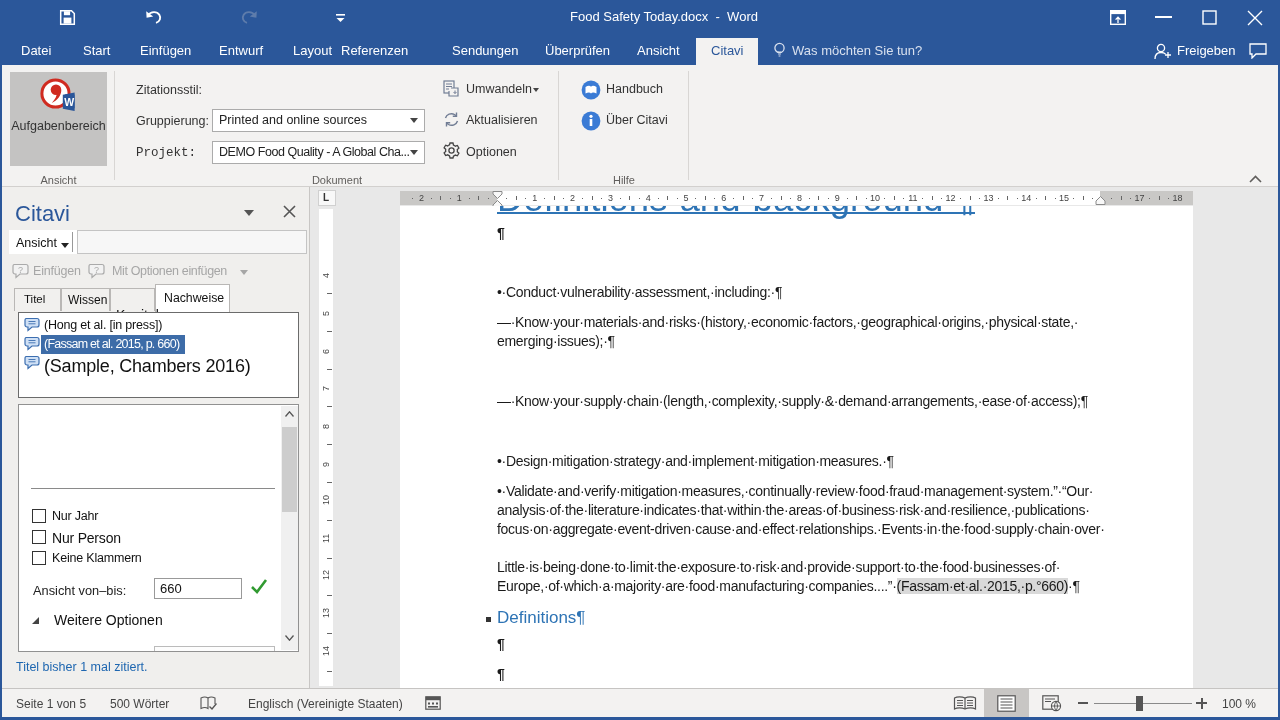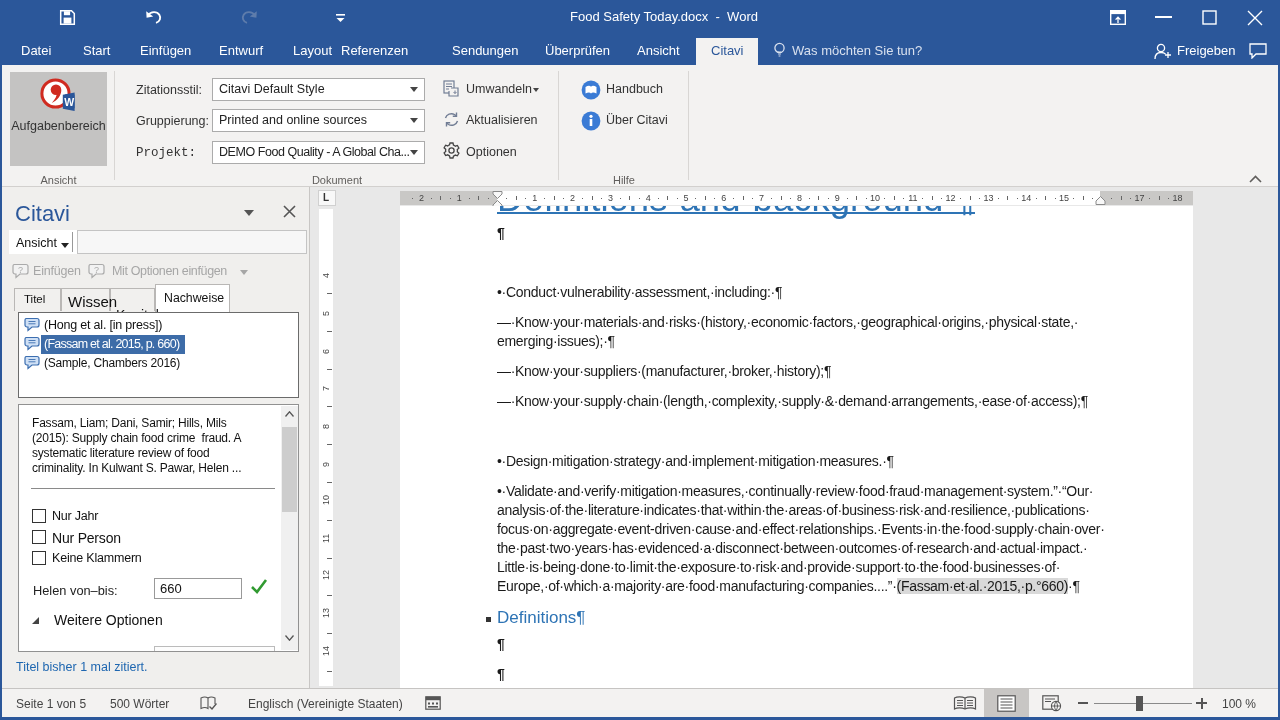--- a/index.html
+++ b/index.html
@@ -106,21 +106,20 @@
     <rect x="25" y="16.5" width="9.6" height="13.8" fill="#2a5699"></rect>
     <text x="29.3" y="27.5" font-size="10.5" font-weight="bold" fill="#fff" text-anchor="middle" font-family="Liberation Sans">W</text>
   </svg>
   <div class="btnlabel" style="left:10px; top:54px; width:97px; text-align:center;">Aufgabenbereich</div>
   <div class="glabel" style="left:10px; width:97px; text-align:center;">Ansicht</div>
   <div class="gsep" style="left:114px;"></div>
 
   <div class="rlabel" style="left:136px; top:18px;">Zitationsstil:</div>
   <div class="rlabel" style="left:136px; top:49px;">Gruppierung:</div>
   <div class="rlabel" style="left:136px; top:81px;font-family:Liberation Mono, monospace;">Projekt:</div>
-  <div class="combo" style="left:212px; top:13px; width:213px;">Citavi Default Style<span class="arr"></span></div>
   <div class="combo" style="left:212px; top:44px; width:213px;">Printed and online sources<span class="arr"></span></div>
   <div class="combo" style="left:212px; top:76px; width:213px;"><span style="letter-spacing:-0.45px;">DEMO Food Quality - A Global Cha...</span><span class="arr"></span></div>
   <div class="glabel" style="left:212px; width:250px; text-align:center;">Dokument</div>
 
   <svg class="abs" style="left:443px; top:15px;" width="17" height="17" viewBox="0 0 17 17">
     <rect x="1" y="1" width="10" height="12" fill="none" stroke="#717d94" stroke-width="1.2"></rect>
     <path d="M3 4 H9 M3 6.5 H9 M3 9 H6" stroke="#717d94" stroke-width="1"></path>
     <path d="M8 8 H15 V16 H6 V11" fill="#f3f2f1" stroke="#717d94" stroke-width="1.2"></path>
     <path d="M12 10.5 L12 13.5 M10.5 12 L12 13.5 L13.5 12" stroke="#717d94" stroke-width="1" fill="none"></path>
   </svg>
@@ -181,61 +180,60 @@
     <text x="8.5" y="9.5" font-size="9" fill="#aaa" text-anchor="middle" font-family="Liberation Sans">?</text>
   </svg>
   <div class="abs" style="left:110px; top:77px; font-size:12.5px; letter-spacing:-0.35px; color:#a6a6a6;">Mit Optionen einfügen</div>
   <div class="abs" style="left:238px; top:83px; width:0; height:0; border-left:4px solid transparent; border-right:4px solid transparent; border-top:5px solid #a6a6a6;"></div>
 
   <div class="abs" style="left:12px; top:101px; width:47px; height:23px; background:#f1f0ee; border:1px solid #b9b7b5; border-bottom:none;"></div>
   <div class="abs" style="left:59px; top:101px; width:49px; height:23px; background:#f1f0ee; border:1px solid #b9b7b5; border-bottom:none;"></div>
   <div class="abs" style="left:108px; top:101px; width:45px; height:23px; background:#f1f0ee; border:1px solid #b9b7b5; border-bottom:none;"></div>
   <div class="abs" style="left:153px; top:97px; width:75px; height:28px; background:#fff; border:1px solid #b9b7b5; border-bottom:none;"></div>
   <div class="abs" style="left:22px; top:106px; font-size:11.5px; color:#111;">Titel</div>
-  <div class="abs" style="left:66px; top:106px; font-size:15px; color:#111;">Wissen</div>
+  <div class="abs" style="left:66px; top:106px; font-size:12px; color:#111;">Wissen</div>
   <div class="abs" style="left:114px; top:120px; font-size:14px; color:#111;">Kapitel</div>
   <div class="abs" style="left:162px; top:104px; font-size:12.3px; color:#111;">Nachweise</div>
 
   <div class="abs" style="left:16px; top:125px; width:281px; height:86px; background:#fff; border:1px solid #6b6b6b;"></div>
   <svg class="abs" style="left:22px; top:130px;" width="17" height="15" viewBox="0 0 17 15">
     <path d="M2 1.5 H13 A2 2 0 0 1 15 3.5 V8 A2 2 0 0 1 13 10 H8 L4 13.5 V10 H3 A2 2 0 0 1 1 8 V3.5 A2 2 0 0 1 2 1.5 Z" fill="#cfe0f5" stroke="#3c6eb0" stroke-width="1.2"></path>
     <path d="M4.5 4.5 H11.5 M4.5 6.8 H11.5" stroke="#3c6eb0" stroke-width="0.9"></path>
   </svg>
   <div class="abs" style="left:42px; top:131px; font-size:12.5px; letter-spacing:-0.2px; color:#111;">(Hong et al. [in press])</div>
   <div class="abs" style="left:39px; top:148px; width:144px; height:19px; background:#3d6ca8;"></div>
   <svg class="abs" style="left:22px; top:149px;" width="17" height="15" viewBox="0 0 17 15">
     <path d="M2 1.5 H13 A2 2 0 0 1 15 3.5 V8 A2 2 0 0 1 13 10 H8 L4 13.5 V10 H3 A2 2 0 0 1 1 8 V3.5 A2 2 0 0 1 2 1.5 Z" fill="#cfe0f5" stroke="#3c6eb0" stroke-width="1.2"></path>
     <path d="M4.5 4.5 H11.5 M4.5 6.8 H11.5" stroke="#3c6eb0" stroke-width="0.9"></path>
   </svg>
   <div class="abs" style="left:42px; top:150px; font-size:12.5px; letter-spacing:-0.75px; color:#fff; white-space:nowrap;">(Fassam et al. 2015, p. 660)</div>
   <svg class="abs" style="left:22px; top:168px;" width="17" height="15" viewBox="0 0 17 15">
     <path d="M2 1.5 H13 A2 2 0 0 1 15 3.5 V8 A2 2 0 0 1 13 10 H8 L4 13.5 V10 H3 A2 2 0 0 1 1 8 V3.5 A2 2 0 0 1 2 1.5 Z" fill="#cfe0f5" stroke="#3c6eb0" stroke-width="1.2"></path>
     <path d="M4.5 4.5 H11.5 M4.5 6.8 H11.5" stroke="#3c6eb0" stroke-width="0.9"></path>
   </svg>
-  <div class="abs" style="left:42px; top:169px; font-size:12px; letter-spacing:-0.2px; color:#111;">(Sample, Chambers 2016)</div>
+  <div class="abs" style="left:42px; top:169px; font-size:18px; letter-spacing:-0.2px; color:#111;">(Sample, Chambers 2016)</div>
 
   <div class="abs" style="left:16px; top:217px; width:281px; height:248px; background:#fff; border:1px solid #919191;"></div>
 
   <div class="abs" style="left:279px; top:219px; width:17px; height:244px; background:#f0f0f0;"></div>
   <svg class="abs" style="left:283px; top:224px;" width="9" height="6" viewBox="0 0 9 6">
       <path d="M0.5 5.5 L4.5 0.8 L8.5 5.5" fill="none" stroke="#555" stroke-width="1.3"></path>
     </svg>
   <div class="abs" style="left:280px; top:240px; width:15px; height:85px; background:#cdcdcd;"></div>
   <svg class="abs" style="left:283px; top:448px;" width="9" height="6" viewBox="0 0 9 6">
       <path d="M0.5 0.5 L4.5 5.2 L8.5 0.5" fill="none" stroke="#555" stroke-width="1.3"></path>
     </svg>
-  <div class="abs" style="left:30px; top:229px; font-size:12px; letter-spacing:-0.2px; color:#111; line-height:15px;">Fassam, Liam; Dani, Samir; Hills, Mils<br>(2015): Supply chain food crime&nbsp; fraud. A<br>systematic literature review of food<br>criminality. In Kulwant S. Pawar, Helen ...</div>
   <div class="abs" style="left:29px; top:301px; width:244px; height:1px; background:#8a8a8a;"></div>
   <div class="chk" style="left:30px; top:322px;"></div>
   <div class="abs" style="left:50px; top:322px; font-size:12.5px; letter-spacing:-0.2px; color:#111;">Nur Jahr</div>
   <div class="chk" style="left:30px; top:343px;"></div>
   <div class="abs" style="left:50px; top:343px; font-size:14px; letter-spacing:-0.2px; color:#111;">Nur Person</div>
   <div class="chk" style="left:30px; top:364px;"></div>
   <div class="abs" style="left:50px; top:364px; font-size:12.5px; letter-spacing:-0.2px; color:#111;">Keine Klammern</div>
-  <div class="abs" style="left:31px; top:396px; font-size:12.8px; color:#222;">Helen von–bis:</div>
+  <div class="abs" style="left:31px; top:396px; font-size:12.8px; color:#222;">Ansicht von–bis:</div>
   <div class="abs" style="left:152px; top:391px; width:88px; height:21px; background:#fff; border:1px solid #999;"></div>
   <div class="abs" style="left:158px; top:394px; font-size:13px; color:#111;">660</div>
   <svg class="abs" style="left:248px; top:391px;" width="18" height="16" viewBox="0 0 18 16">
       <path d="M2 9 L7 14 L16 2" fill="none" stroke="#319a31" stroke-width="2.6"></path>
     </svg>
   <svg class="abs" style="left:29px; top:429px;" width="9" height="9" viewBox="0 0 9 9">
       <path d="M8 1 L8 8 L1 8 Z" fill="#444"></path>
     </svg>
   <div class="abs" style="left:52px; top:425px; font-size:14px; color:#111;">Weitere Optionen</div>
   <div class="abs" style="left:152px; top:459px; width:121px; height:5px; background:#fdfdfd; border:1px solid #bbb; border-bottom:none;"></div>
@@ -369,27 +367,25 @@
       <div class="abs" style="left:16px; top:483.9px; width:5px; height:1px; background:#666;"></div>
     </div>
 
   <div class="abs" id="page" style="left:89px; top:19px; width:793px; height:482px; background:#fff; overflow:hidden;">
       <div class="abs" style="left:97px; top:-28px; font-size:36.5px; color:#2e74b5; white-space:pre;">Definitions·and·background·¶</div>
       <div class="abs" style="left:97px; top:6px; width:478px; height:2px; background:#2e74b5;"></div>
       <div class="docline" style="left:97px; top:19px; font-weight:bold;">¶</div>
       <div class="docline" style="left:97px; top:108px;">—·Know·your·materials·and·risks·(history,·economic·factors,·geographical·origins,·physical·state,·</div>
       <div class="docline" style="left:97px; top:78px;">•·Conduct·vulnerability·assessment,·including:·¶</div>
       <div class="docline" style="left:97px; top:127px;">emerging·issues);·¶</div>
-      <div class="docline" style="left:97px; top:157px;">—·Know·your·suppliers·(manufacturer,·broker,·history);¶</div>
       <div class="docline" style="left:97px; top:187px;">—·Know·your·supply·chain·(length,·complexity,·supply·&amp;·demand·arrangements,·ease·of·access);¶</div>
       <div class="docline" style="left:97px; top:277px;">•·Validate·and·verify·mitigation·measures,·continually·review·food·fraud·management·system.”·“Our·</div>
       <div class="docline" style="left:97px; top:247px;">•·Design·mitigation·strategy·and·implement·mitigation·measures.·¶</div>
       <div class="docline" style="left:97px; top:296px;">analysis·of·the·literature·indicates·that·within·the·areas·of·business·risk·and·resilience,·publications·</div>
       <div class="docline" style="left:97px; top:315px;">focus·on·aggregate·event-driven·cause·and·effect·relationships.·Events·in·the·food·supply·chain·over·</div>
-      <div class="docline" style="left:97px; top:334px;">the·past·two·years·has·evidenced·a·disconnect·between·outcomes·of·research·and·actual·impact.·</div>
       <div class="docline" style="left:97px; top:353px;">Little·is·being·done·to·limit·the·exposure·to·risk·and·provide·support·to·the·food·businesses·of·</div>
       <div class="docline" style="left:97px; top:372px;">Europe,·of·which·a·majority·are·food·manufacturing·companies....”·<span style="background:#d9d9d9;">(Fassam·et·al.·2015,·p.°660)</span>·¶</div>
       <div class="abs" style="left:86px; top:411px; width:5px; height:5px; background:#333;"></div>
       <div class="abs" style="left:97px; top:402px; font-size:17px; color:#2e74b5; white-space:pre;">Definitions¶</div>
       <div class="docline" style="left:97px; top:430px; font-weight:bold;">¶</div>
       <div class="docline" style="left:97px; top:460px; font-weight:bold;">¶</div>
     </div>
 </div>
 
 <div class="abs" id="statusbar">

